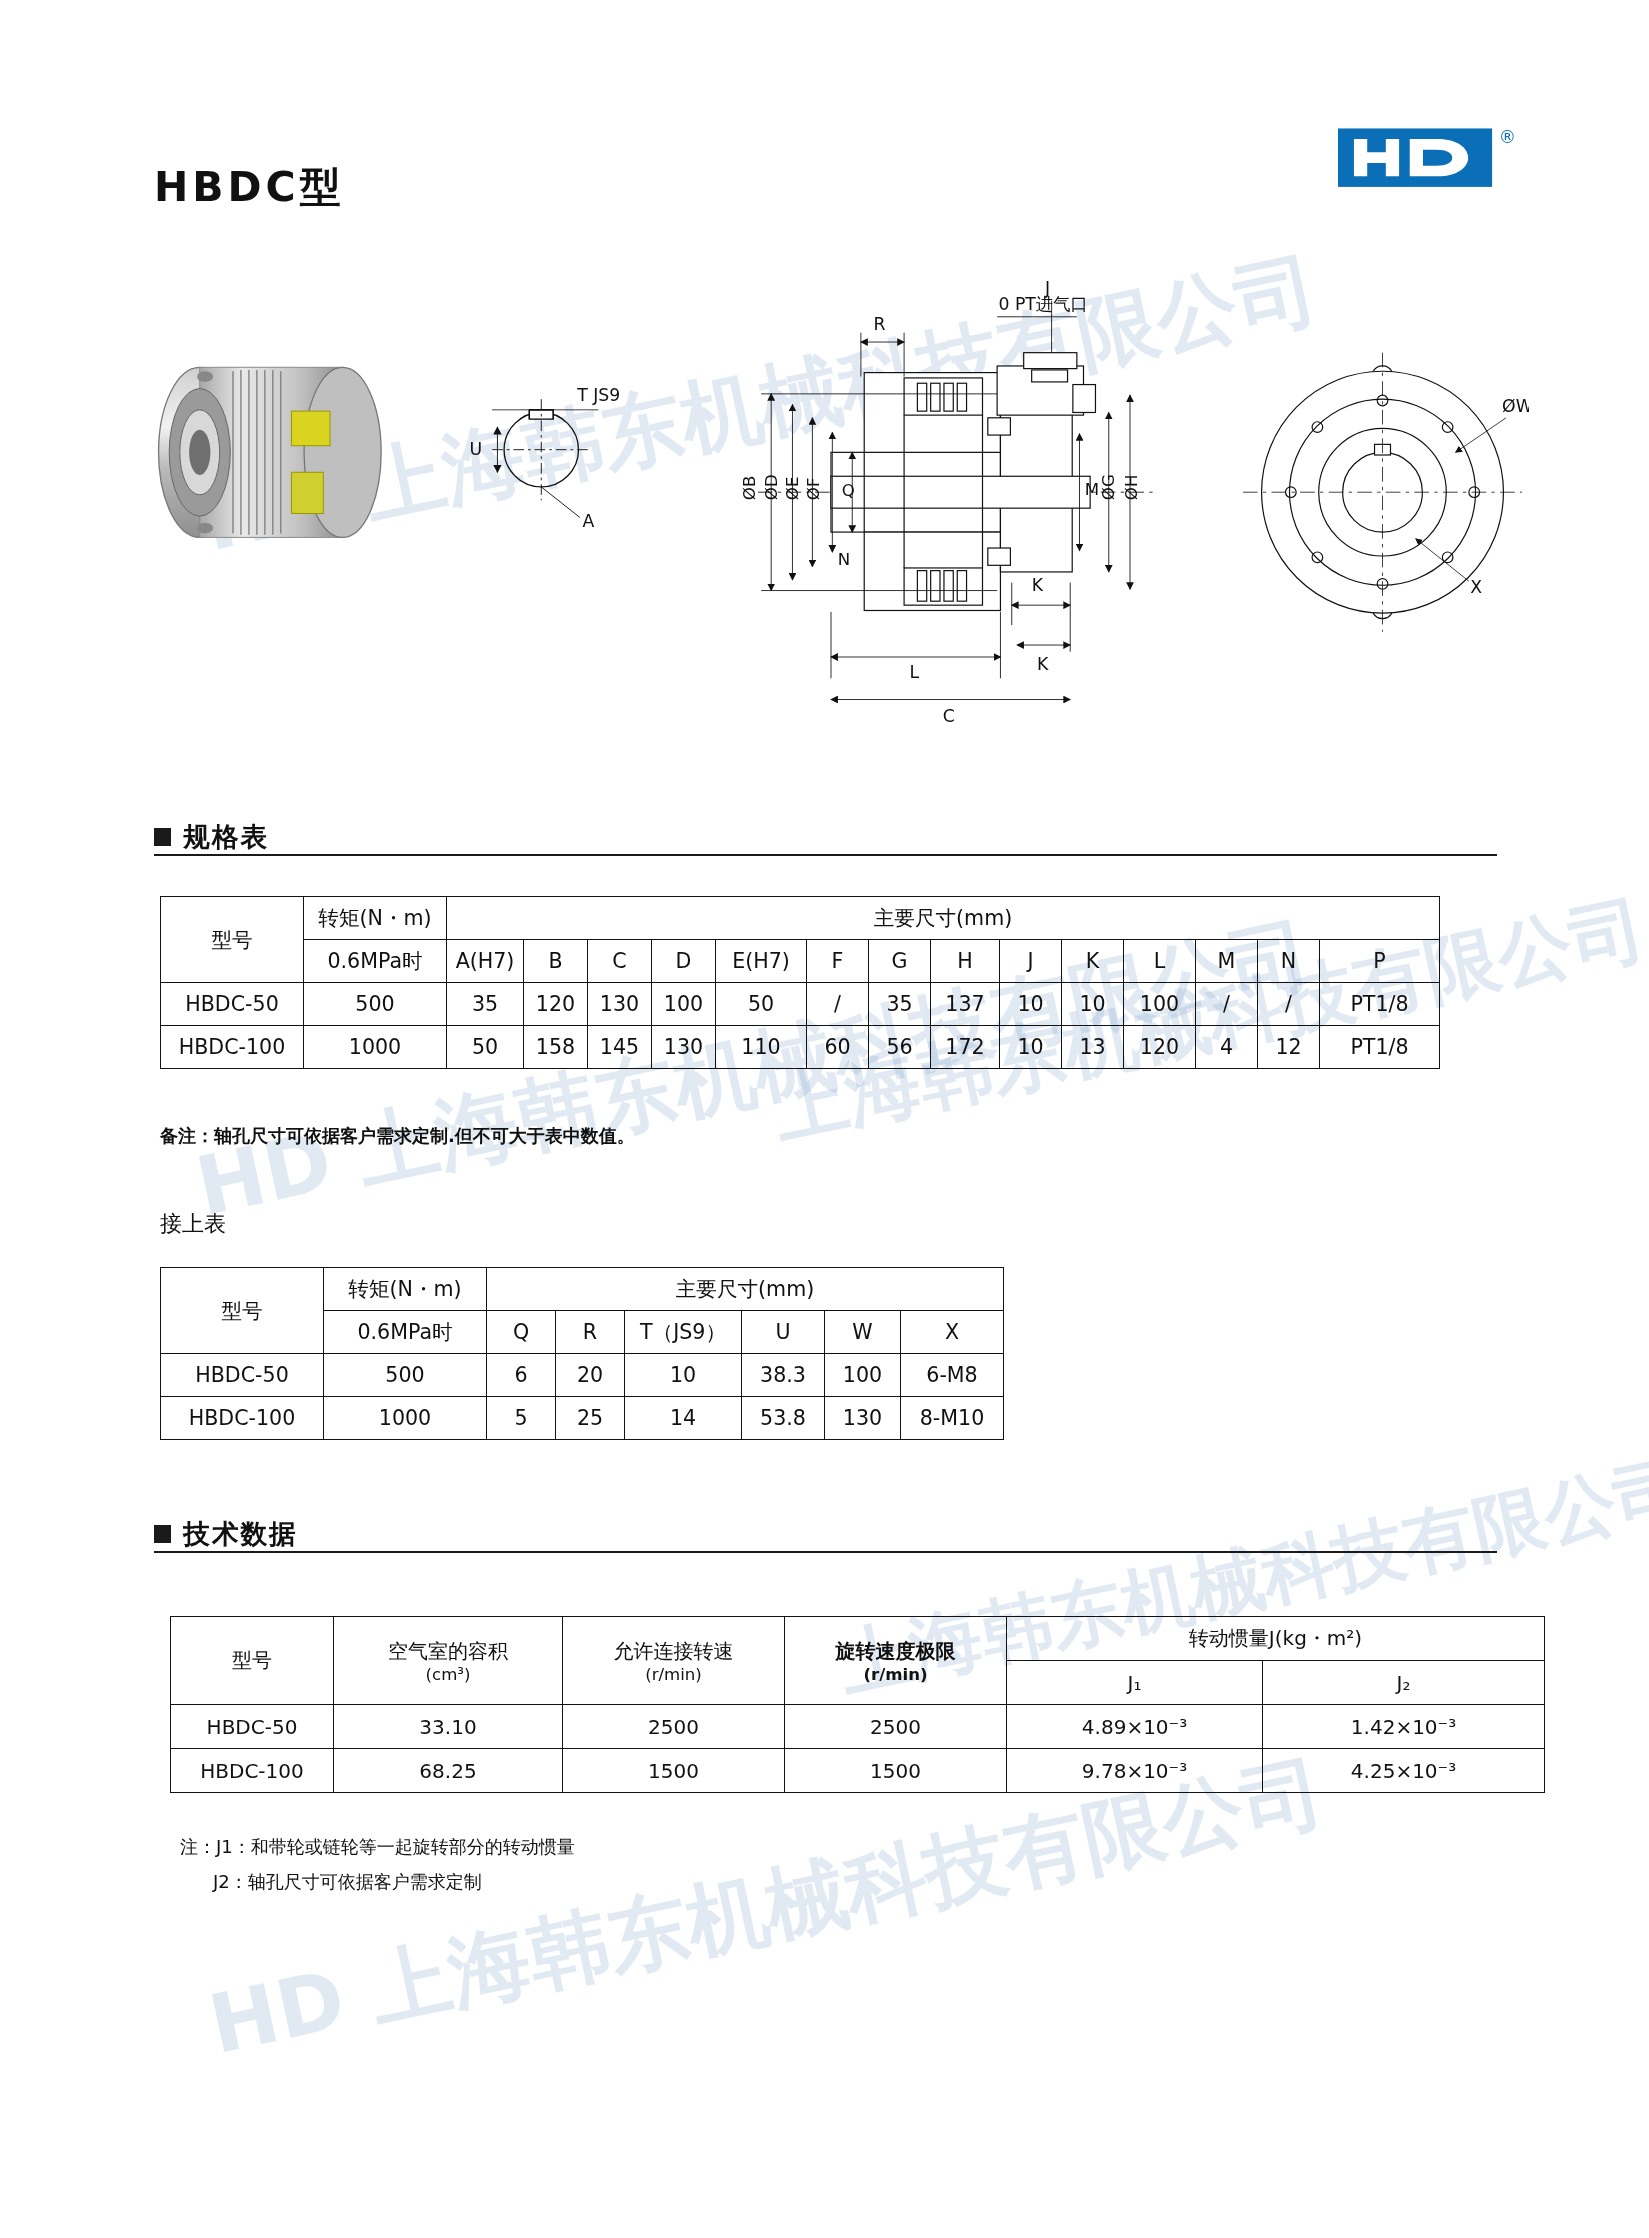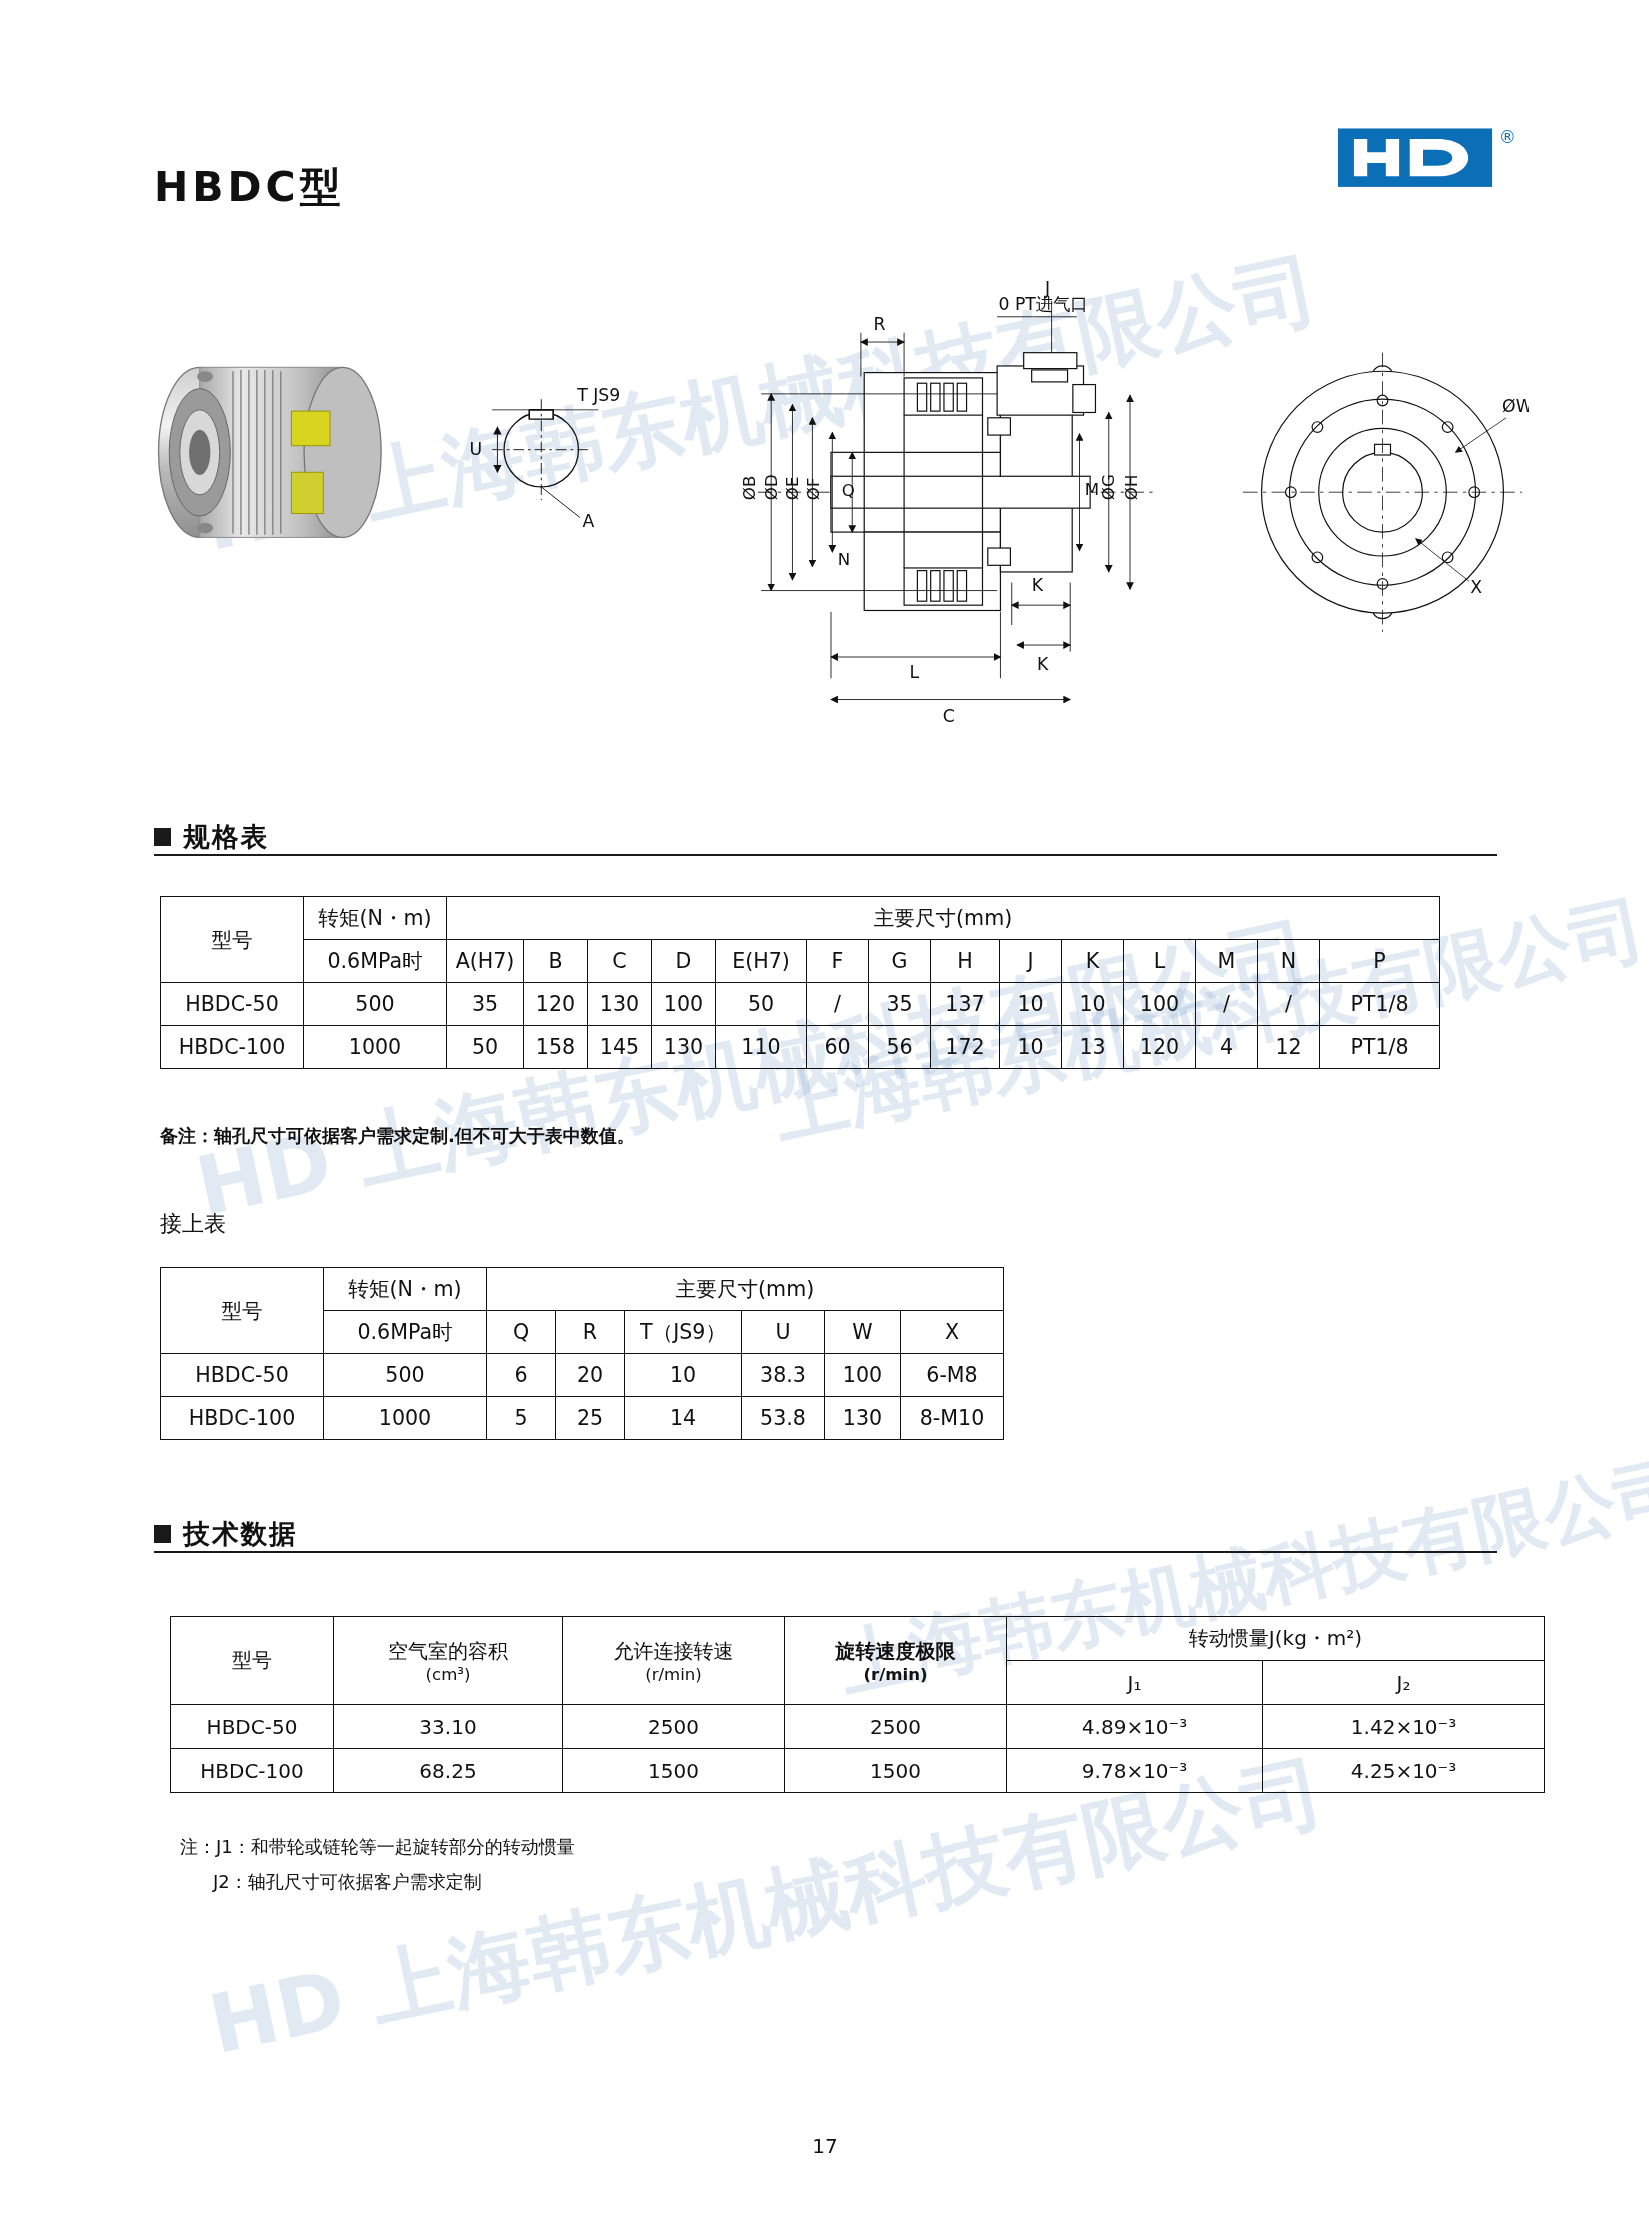--- a/index.html
+++ b/index.html
@@ -433,15 +433,14 @@
       <td>1500</td>
       <td>9.78×10⁻³</td>
       <td>4.25×10⁻³</td>
     </tr>
   </tbody>
     </table>
 
   <div class="note note2">注：J1：和带轮或链轮等一起旋转部分的转动惯量</div>
   <div class="note note3">J2：轴孔尺寸可依据客户需求定制</div>
 
-  <div class="pageno">17</div>
 </div>
 
 
 </body></html>

